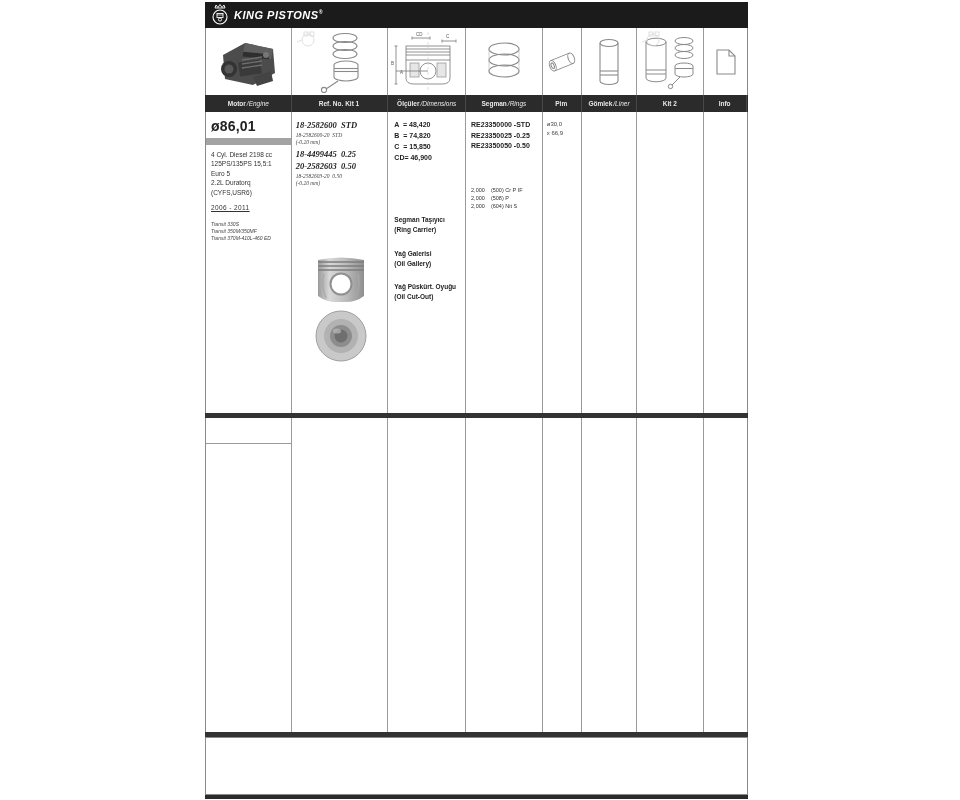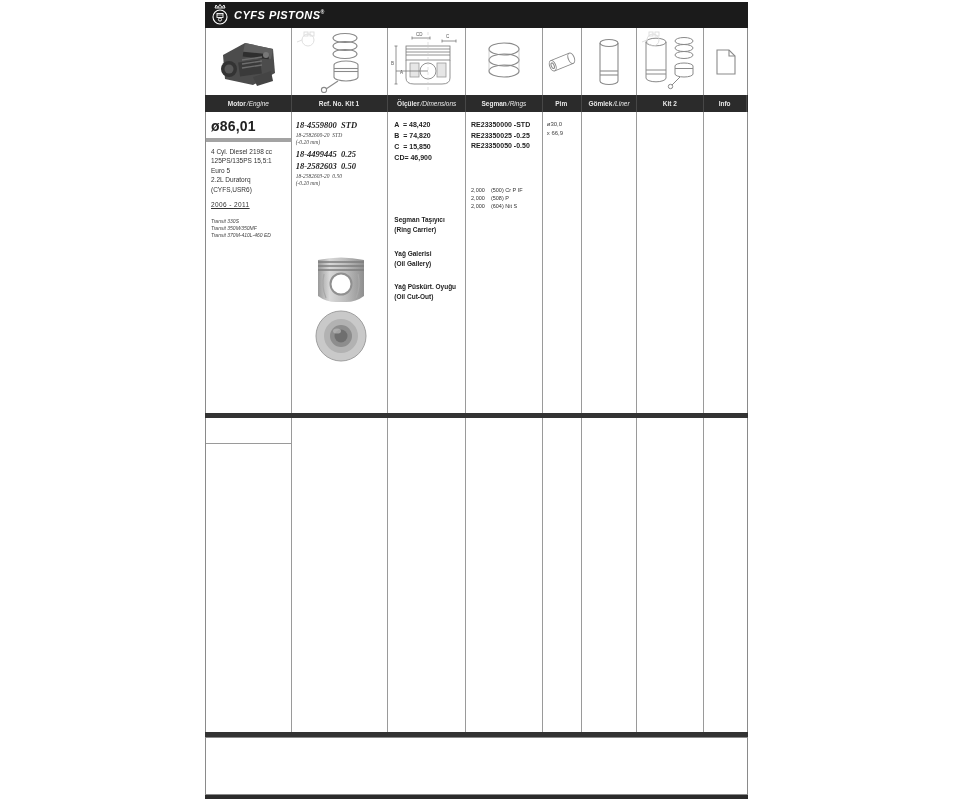--- a/index.html
+++ b/index.html
@@ -25,21 +25,21 @@
   .header-row { height:17px; background:#2b2b2b; border-left:1px solid #2b2b2b; border-right:1px solid #2b2b2b; }
   .header-row .cell { border-right:1px solid #474747; display:flex; align-items:center; justify-content:center; color:#e8e8e8; font-size:6.5px; font-weight:bold; white-space:nowrap; }
   .header-row .en { font-style:italic; font-weight:normal; margin-left:1px; }
 
   .row1 { height:301px; }
   .row2 { height:314px; }
   .bar { height:5px; background:#333; width:543px; }
 
   
   .eng { padding:6px 4px 0 5px; }
-  .bore { font-size:14px; font-weight:bold; letter-spacing:0.2px; padding-bottom:4px; border-bottom:4px solid #a3a3a3; margin:0 -4px 5px -5px; padding-left:5px; }
+  .bore { font-size:14px; font-weight:bold; letter-spacing:0.2px; padding-bottom:4px; border-bottom:7px solid #a3a3a3; margin:0 -4px 5px -5px; padding-left:5px; }
   .spec { font-size:6.5px; line-height:1.45; color:#333; }
   .years { font-size:6.5px; color:#333; text-decoration:underline; margin-top:7px; letter-spacing:0.4px; }
   .models { margin-top:10px; }
   .model { font-size:5px; font-style:italic; color:#444; line-height:1.4; }
 
   
   .kit { padding:8px 2px 0 4px; }
   .ref-main { font-family:"Liberation Serif", serif; font-style:italic; font-weight:bold; font-size:8.5px; color:#222; white-space:pre; margin-bottom:2px; }
   .ref-sub { font-family:"Liberation Serif", serif; font-style:italic; font-size:5.5px; color:#444; white-space:pre; line-height:1.3; margin-bottom:3px; }
   .photos { margin-top:14px; display:flex; flex-direction:column; align-items:center; gap:8px; }
@@ -74,21 +74,21 @@
 <div class="sheet">
 
   <div class="topbar">
     <svg class="logo-mark" viewBox="0 0 20 22">
       <path d="M5 4 L6 1 L8 3.5 L10 0.5 L12 3.5 L14 1 L15 4 Z" fill="none" stroke="#fff" stroke-width="0.9"></path>
       <circle cx="10" cy="13" r="7" fill="none" stroke="#fff" stroke-width="1.1"></circle>
       <rect x="7" y="9.5" width="6" height="4" fill="none" stroke="#fff" stroke-width="0.9"></rect>
       <line x1="7" y1="11" x2="13" y2="11" stroke="#fff" stroke-width="0.7"></line>
       <circle cx="10" cy="15.5" r="1.6" fill="none" stroke="#fff" stroke-width="0.9"></circle>
     </svg>
-    <span class="brand"><span>CYFS PISTONS</span><sup>®</sup></span>
+    <span class="brand"><span>KING PISTONS</span><sup>®</sup></span>
   </div>
 
   <div class="grid icons-row">
     <div class="cell c1">
       <svg width="66" height="58" viewBox="0 0 66 58">
         <polygon points="8,22 30,10 58,16 60,40 38,52 10,46" fill="#4c4c4c"></polygon>
         <polygon points="30,10 58,16 56,26 28,20" fill="#5f5f5f"></polygon>
         <rect x="28" y="20" width="26" height="5" fill="#2e2e2e" transform="rotate(6 41 22)"></rect>
         <circle cx="14" cy="36" r="8" fill="#333"></circle>
         <circle cx="14" cy="36" r="4.5" fill="#585858"></circle>
@@ -256,24 +256,24 @@
         <div class="models">
           <div class="model">Transit 330S</div>
           <div class="model">Transit 350M/350MF</div>
           <div class="model">Transit 370M-410L-460 ED</div>
         </div>
       </div>
     </div>
 
     <div class="cell c2">
       <div class="kit">
-        <div class="ref-main">18-4559800  STD</div>
+        <div class="ref-main">18-2582600  STD</div>
         <div class="ref-sub"><span>18-2582600-20  STD</span><br><span>(-0.20 mm)</span></div>
         <div class="ref-main">18-4499445  0.25</div>
-        <div class="ref-main">18-2582603  0.50</div>
+        <div class="ref-main">20-2582603  0.50</div>
         <div class="ref-sub"><span>18-2582603-20  0.50</span><br><span>(-0.20 mm)</span></div>
 
         <div class="photos" style="margin-top:66px;">
           <svg width="52" height="48" viewBox="0 0 52 48">
             <defs>
               <linearGradient id="pg1" x1="0" y1="0" x2="1" y2="0">
                 <stop offset="0" stop-color="#9a9a9a"></stop>
                   <stop offset="0.25" stop-color="#d8d8d8"></stop>
                 <stop offset="0.6" stop-color="#bdbdbd"></stop>
                   <stop offset="1" stop-color="#8f8f8f"></stop>

